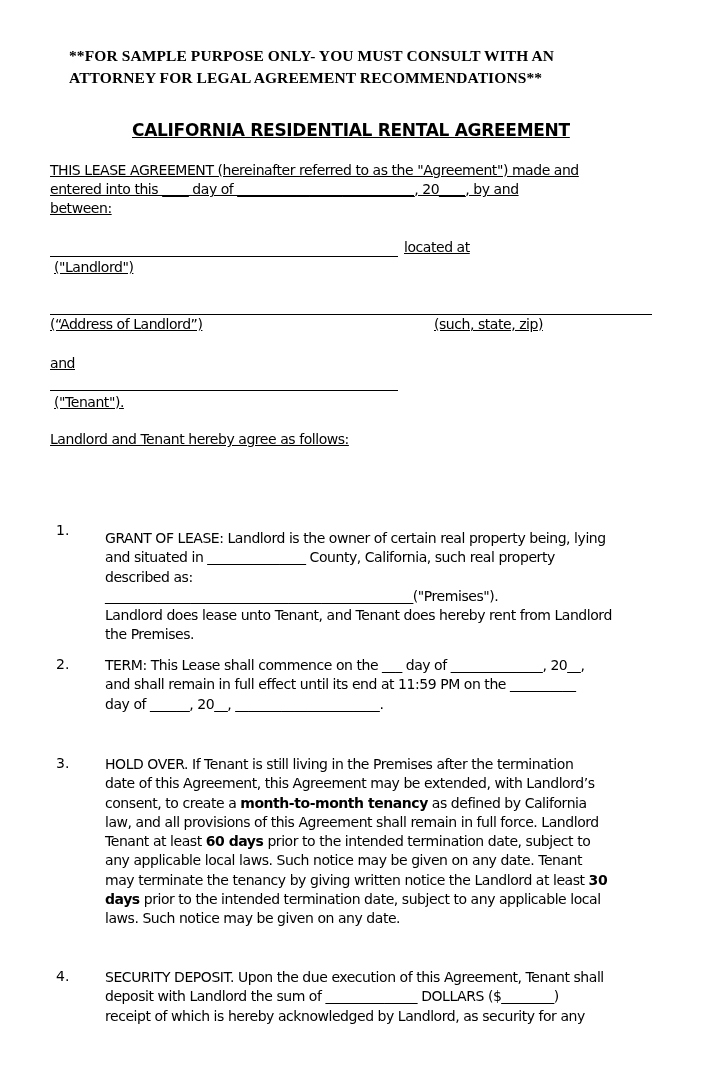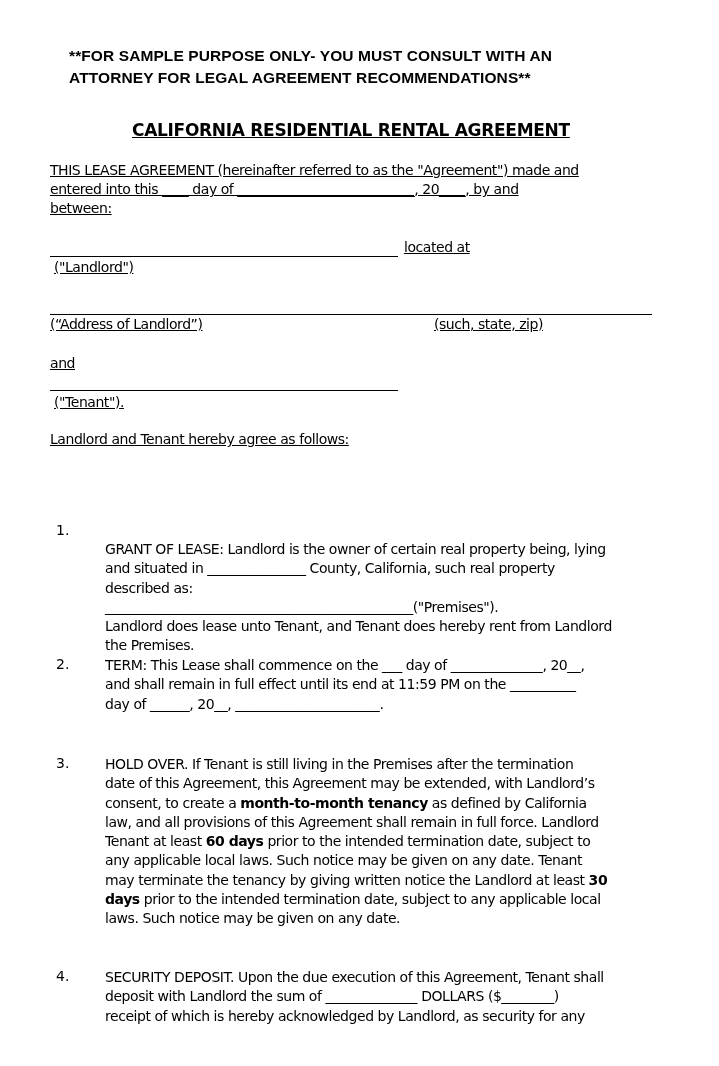--- a/index.html
+++ b/index.html
@@ -1,18 +1,18 @@
 <!DOCTYPE html>
 <html><head>
 <meta charset="utf-8">
 <style>
   html, body { margin: 0; padding: 0; background: #ffffff; }
   body { width: 719px; height: 1066px; position: relative; overflow: hidden; color: #000; }
   .abs { position: absolute; white-space: nowrap; }
-  .mono { font-family: Liberation Sans, sans-serif; font-weight: bold; font-size: 15.5px; letter-spacing: 0.1px; }
+  .mono { font-family: Liberation Serif, serif; font-weight: bold; font-size: 15.5px; letter-spacing: 0.1px; }
   .sans { font-family: "DejaVu Sans", "Liberation Sans", sans-serif; font-size: 14px; letter-spacing: -0.45px; text-decoration: underline; }
   .title { font-family: "DejaVu Sans", "Liberation Sans", sans-serif; font-weight: bold; font-size: 17px; text-decoration: underline; letter-spacing: -0.3px; }
   .rule { position: absolute; height: 0; border-top: 1px solid #000; }
   .num { font-family: "DejaVu Sans", "Liberation Sans", sans-serif; font-size: 14px; }
   .para { position: absolute; left: 105px; width: 560px; font-family: "DejaVu Sans", "Liberation Sans", sans-serif; font-size: 14px; letter-spacing: -0.45px; line-height: 19.3px; white-space: nowrap; }
   b { font-weight: bold; }
 </style>
 </head>
 <body>
 
@@ -34,21 +34,21 @@
 <div class="abs sans" style="left:434px; top:316px;">(such, state, zip)</div>
 
 <div class="abs sans" style="left:50px; top:355px;">and</div>
 
 <div class="rule" style="left:50px; top:390px; width:348px;"></div>
 <div class="abs sans" style="left:54px; top:394px;">("Tenant").</div>
 
 <div class="abs sans" style="left:50px; top:431px;">Landlord and Tenant hereby agree as follows:</div>
 
 <div class="abs num" style="left:56px; top:522px;">1.</div>
-<div class="para" style="top:540px;">
+<div class="para" style="top:529px;">
   <div>GRANT OF LEASE: Landlord is the owner of certain real property being, lying</div>
   <div>and situated in _______________ County, California, such real property</div>
   <div>described as:</div>
   <div>_______________________________________________("Premises").</div>
   <div>Landlord does lease unto Tenant, and Tenant does hereby rent from Landlord</div>
   <div>the Premises.</div>
 </div>
 
 <div class="abs num" style="left:56px; top:656px;">2.</div>
 <div class="para" style="top:656px;">

